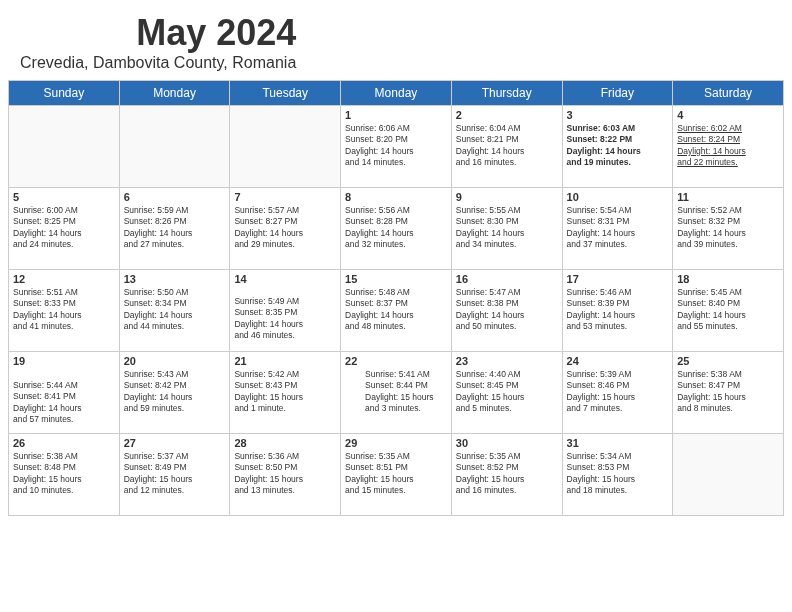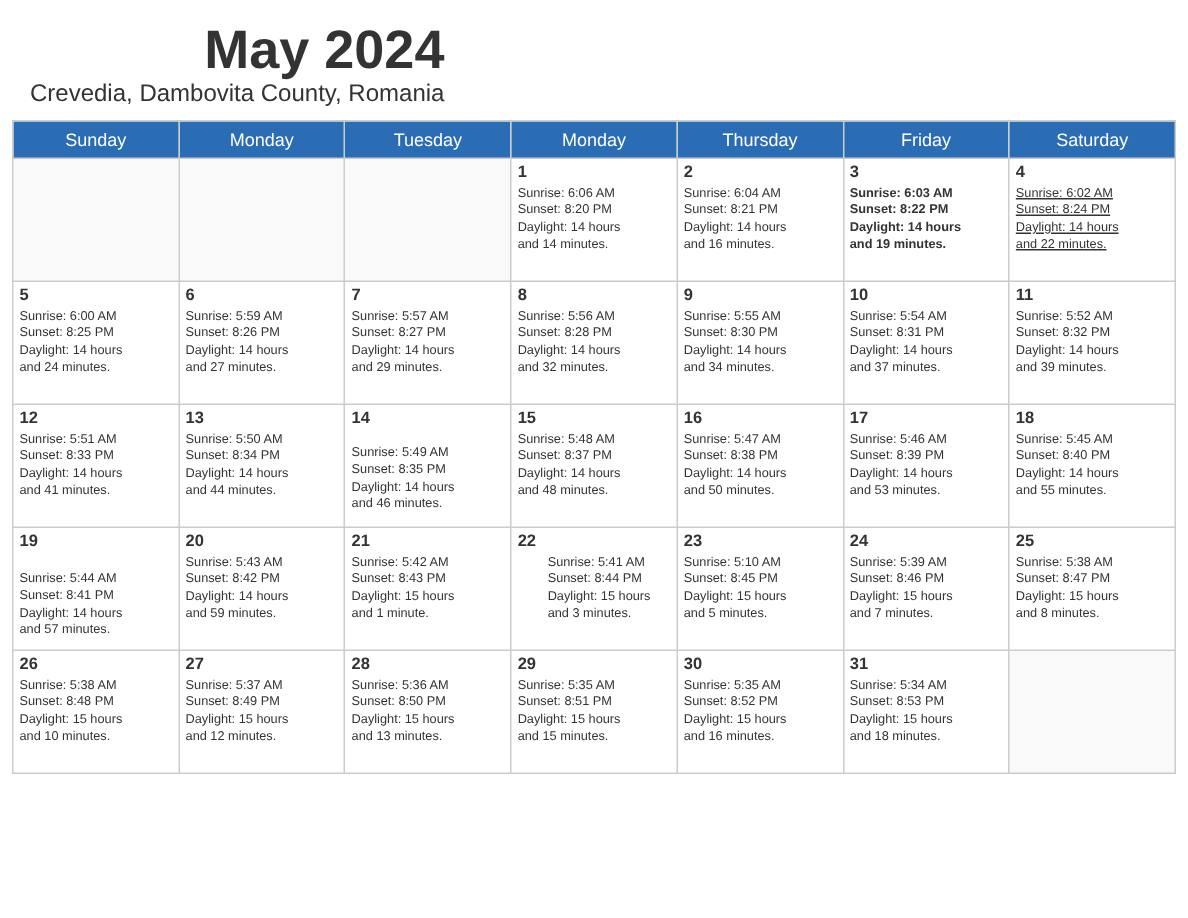--- a/index.html
+++ b/index.html
@@ -225,21 +225,21 @@
           </td>
           <td>
             <div class="day-number">22</div>
             <div class="day-info" style="white-space: pre-line; margin-left: 20px;">Sunrise: 5:41 AM
 Sunset: 8:44 PM
 Daylight: 15 hours
 and 3 minutes.</div>
           </td>
           <td>
             <div class="day-number">23</div>
-            <div class="day-info" style="white-space: pre-line;">Sunrise: 5:10 AM
+            <div class="day-info" style="white-space: pre-line;">Sunrise: 4:40 AM
 Sunset: 8:45 PM
 Daylight: 15 hours
 and 5 minutes.</div>
           </td>
           <td>
             <div class="day-number">24</div>
             <div class="day-info" style="white-space: pre-line;">Sunrise: 5:39 AM
 Sunset: 8:46 PM
 Daylight: 15 hours
 and 7 minutes.</div>

